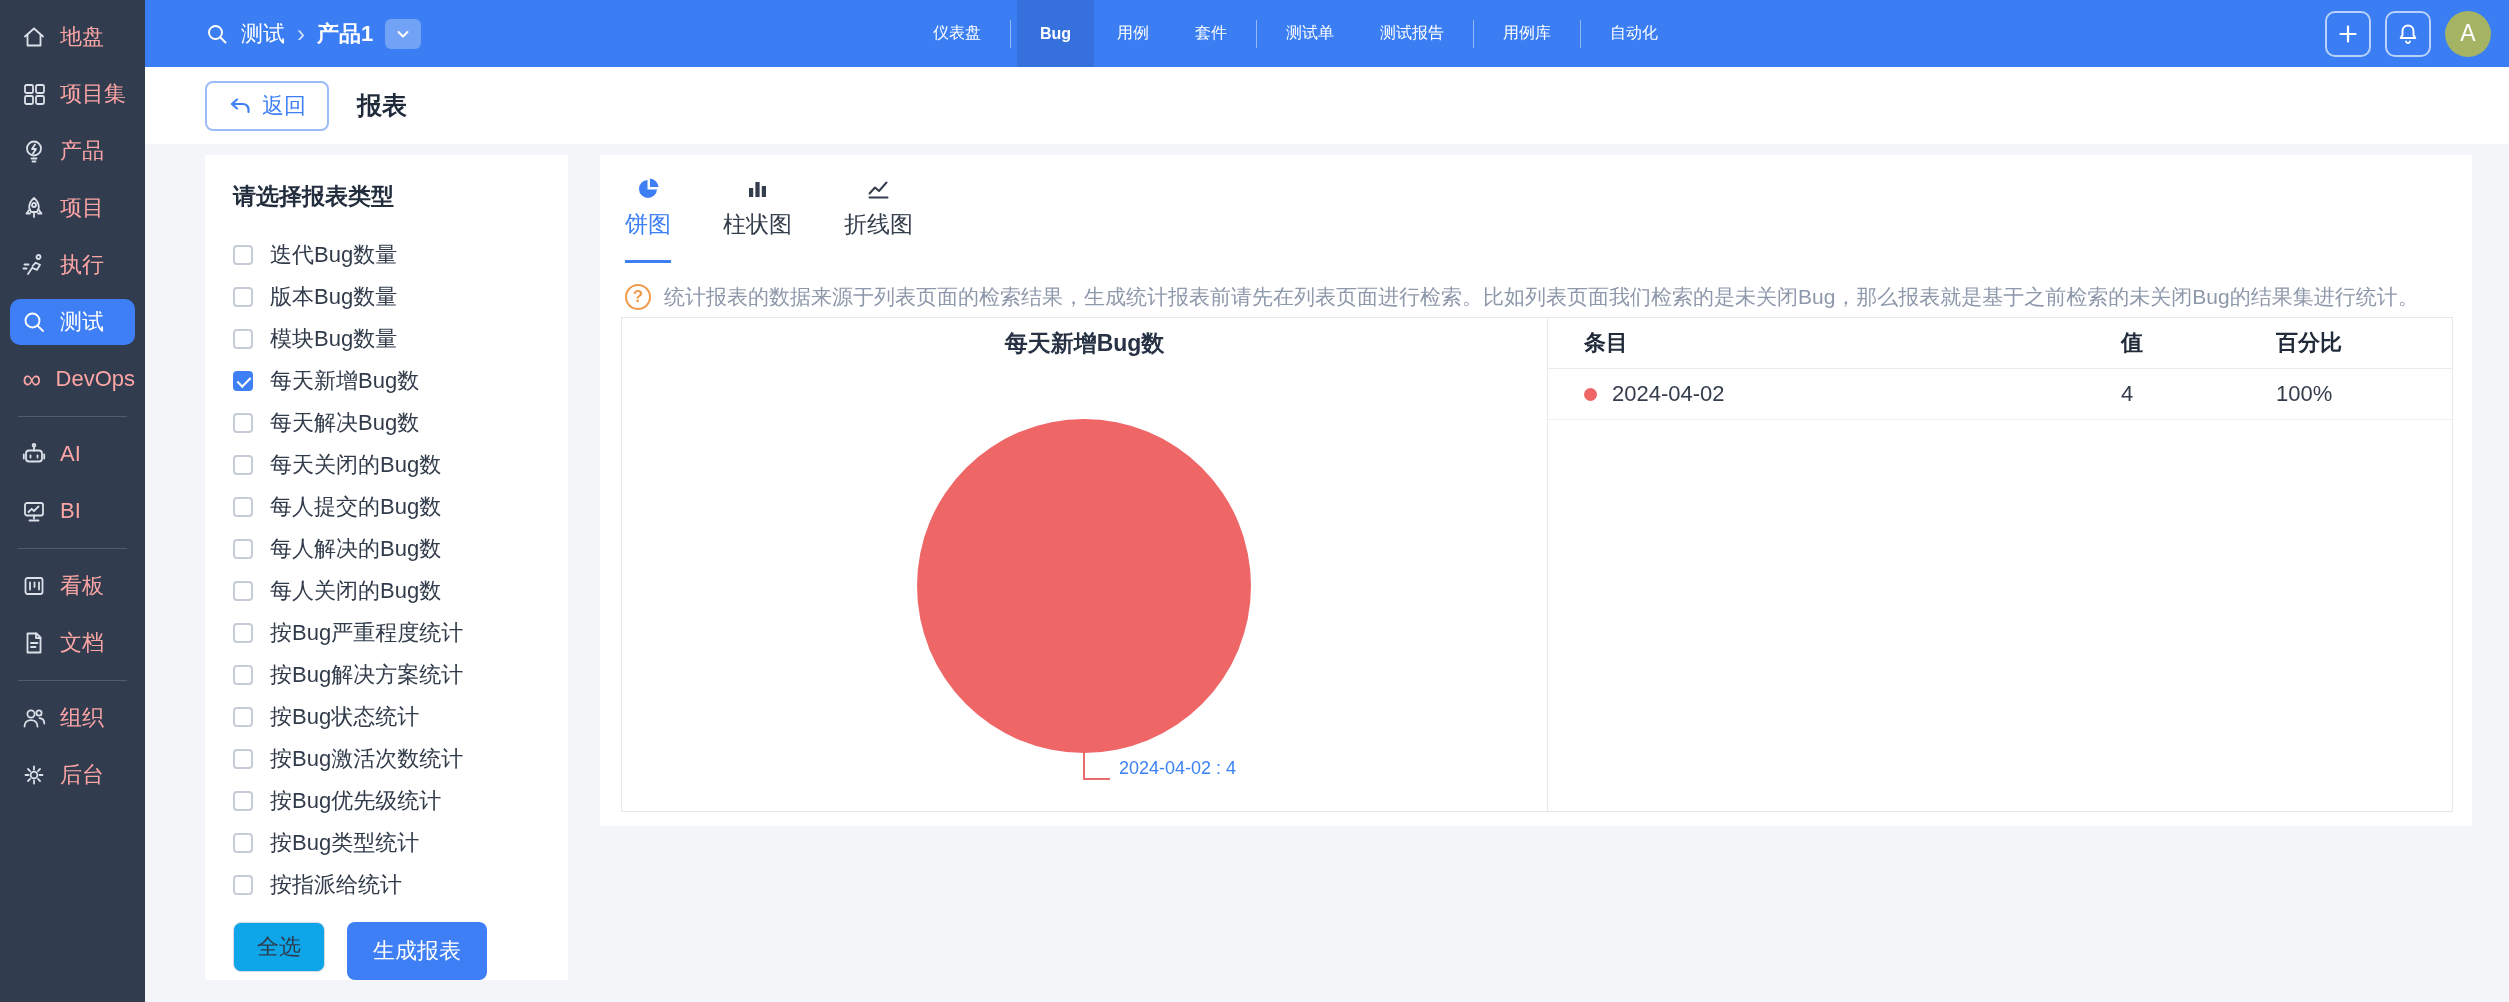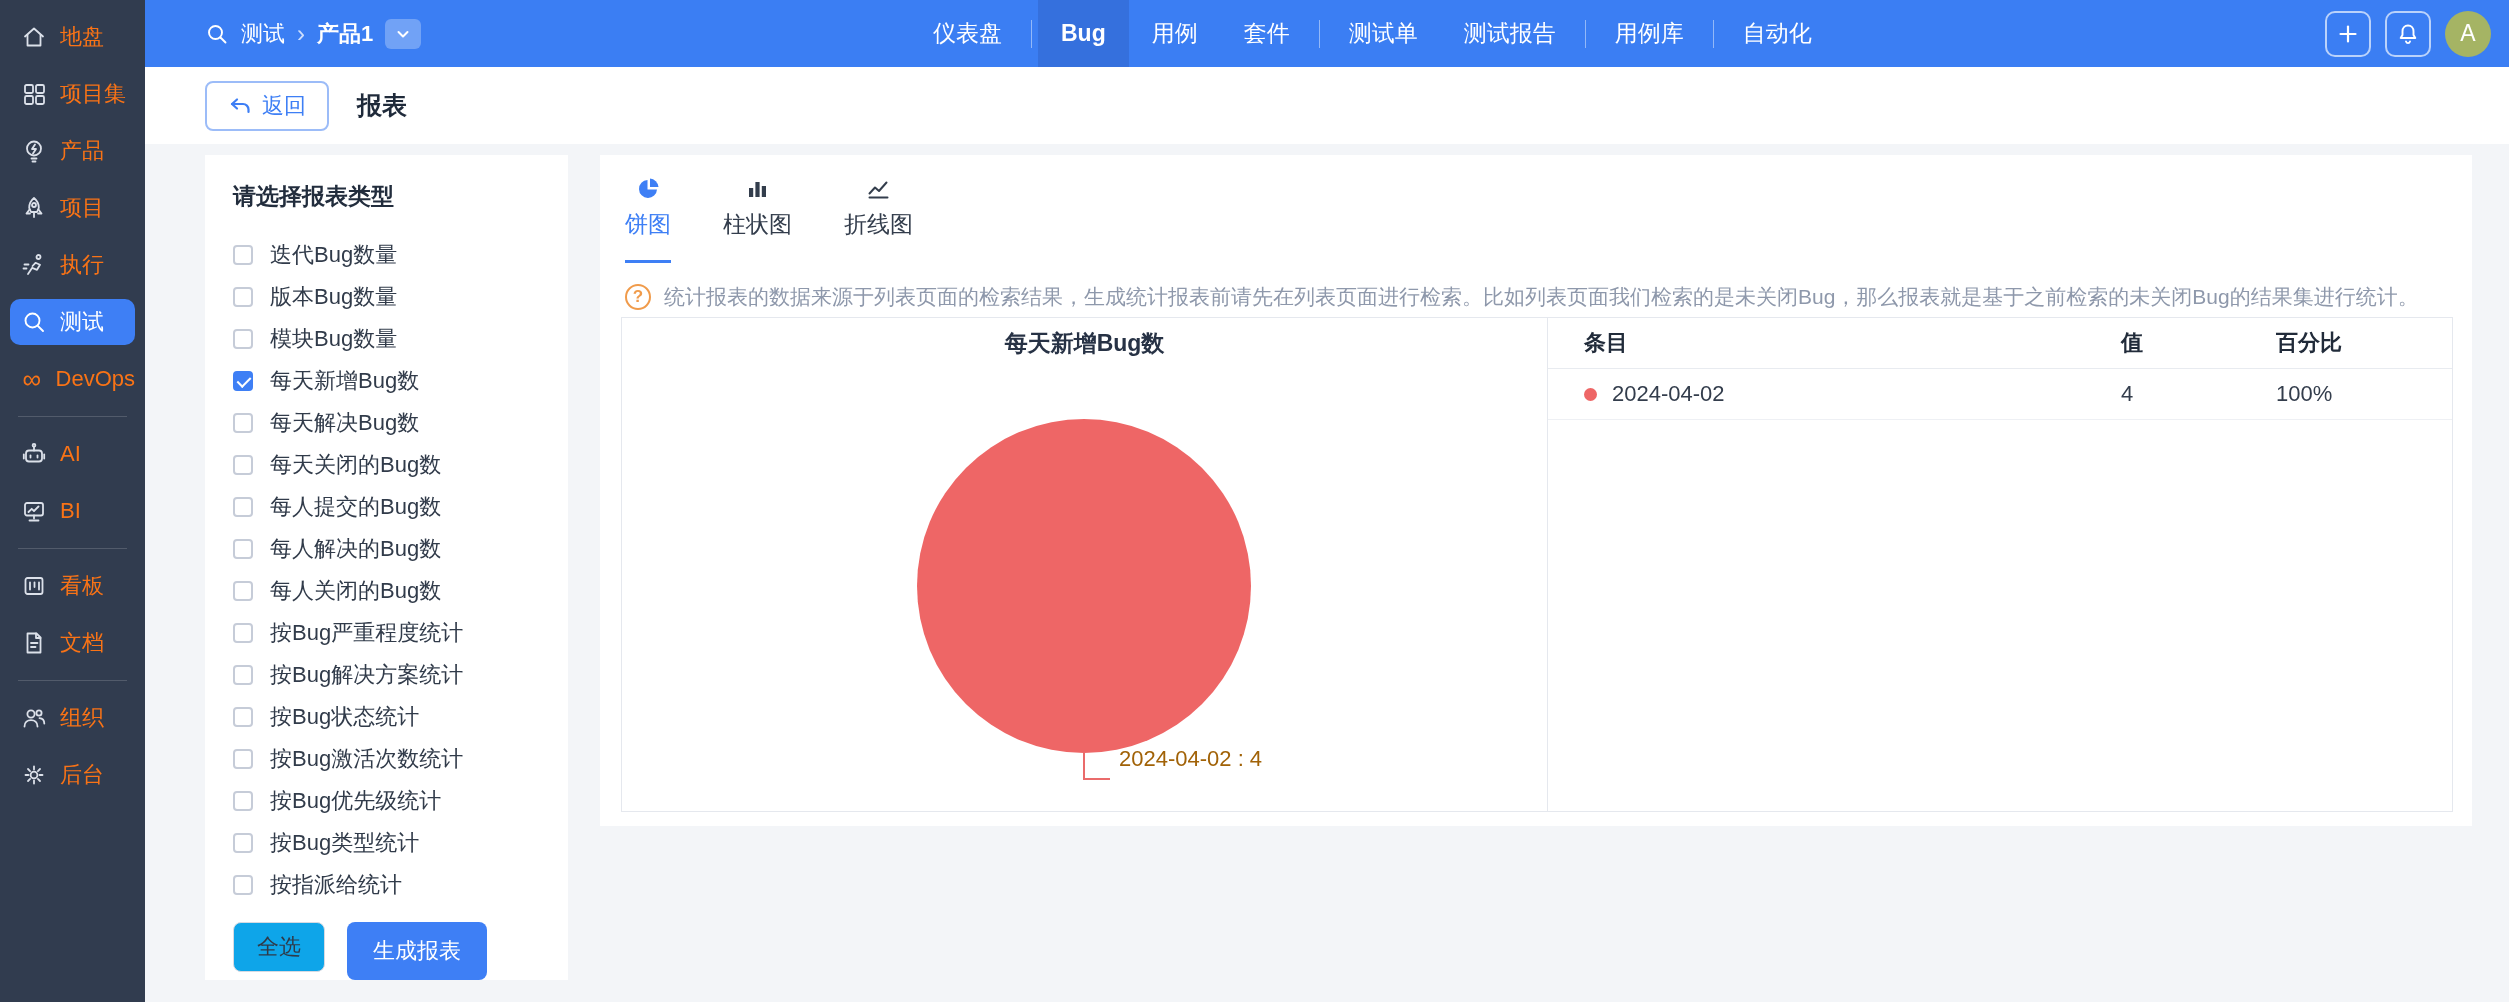--- a/index.html
+++ b/index.html
@@ -3,36 +3,36 @@
 <meta charset="utf-8">
 <style>
   * { margin:0; padding:0; box-sizing:border-box; }
   html,body { width:2509px; height:1002px; }
   body { font-family:"Liberation Sans","DejaVu Sans",sans-serif; background:#f3f5f8; }
   .app { position:relative; width:2509px; height:1002px; overflow:hidden; background:#f3f5f8; }
 
   
   .sidebar { position:absolute; left:0; top:0; width:145px; height:1002px; background:#313c4f; padding-top:14px; z-index:5; }
   .side-item { display:flex; align-items:center; gap:13px; height:46px; margin:11px 10px 0 10px; padding-left:11px;
-               color:#f97316; font-size:22px; border-radius:10px; cursor:pointer; white-space:nowrap; }
+               color:#fca5a5; font-size:22px; border-radius:10px; cursor:pointer; white-space:nowrap; }
   .side-item:first-child { margin-top:0; }
   .side-item.active { background:#3e7ff5; color:#ffffff; }
   .side-item svg { flex:0 0 auto; }
   .side-item .glyph { font-size:26px; line-height:26px; width:26px; text-align:center; }
   .side-divider { height:1px; background:rgba(255,255,255,0.16); margin:14px 18px; }
 
   
   .navbar { position:absolute; left:145px; top:0; right:0; height:67px; background:#3b7ef3; color:#fff; z-index:4; }
   .crumb { position:absolute; left:60px; top:0; height:67px; display:flex; align-items:center; gap:12px; font-size:22px; }
   .crumb .sep-arrow { color:rgba(255,255,255,0.75); font-size:24px; }
   .crumb .proj { font-weight:bold; }
   .crumb-dd { width:36px; height:30px; background:rgba(255,255,255,0.28); border-radius:6px;
               display:flex; align-items:center; justify-content:center; cursor:pointer; }
   .nav-tabs { position:absolute; left:765px; top:0; height:67px; display:flex; align-items:center; }
-  .nav-tab { height:67px; display:flex; align-items:center; padding:0 23px; font-size:23px; cursor:pointer; white-space:nowrap; }
+  .nav-tab { height:67px; display:flex; align-items:center; padding:0 23px; font-size:16px; cursor:pointer; white-space:nowrap; }
   .nav-tab.active { background:#3570dd; font-weight:bold; }
   .nav-sep { width:1px; height:28px; background:rgba(255,255,255,0.45); margin:0 6px; }
   .nav-actions { position:absolute; right:18px; top:0; height:67px; display:flex; align-items:center; gap:14px; }
   .icon-btn { width:46px; height:46px; border:2px solid rgba(255,255,255,0.65); border-radius:10px;
               display:flex; align-items:center; justify-content:center; cursor:pointer; }
   .avatar { width:46px; height:46px; border-radius:50%; background:#a5b464; color:#fff; font-size:23px;
             display:flex; align-items:center; justify-content:center; cursor:pointer; }
 
   
   .page-header { position:absolute; left:145px; top:67px; right:0; height:77px; background:#ffffff;
@@ -64,21 +64,21 @@
   .notice { display:flex; align-items:center; gap:13px; margin:20px 0 0 25px; font-size:21px; color:#8e98ab; }
   .q-icon { width:26px; height:26px; border:2px solid #f09b4b; border-radius:50%; color:#f09b4b; font-size:17px;
             font-weight:bold; display:flex; align-items:center; justify-content:center; flex:0 0 auto; }
 
   .chart-box { position:absolute; left:21px; top:162px; right:19px; bottom:14px; border:1px solid #e5e8ee; }
   .chart-pane { position:absolute; left:0; top:0; width:926px; height:100%; border-right:1px solid #e5e8ee; }
   .chart-title { position:absolute; left:0; top:10px; width:100%; text-align:center; font-size:23px; font-weight:bold; color:#273245; }
   .pie { position:absolute; left:295px; top:101px; width:334px; height:334px; border-radius:50%; background:#ee6666; }
   .leader-v { position:absolute; left:461px; top:434px; width:2px; height:28px; background:#ea6b6b; }
   .leader-h { position:absolute; left:461px; top:460px; width:27px; height:2px; background:#ea6b6b; }
-  .callout { position:absolute; left:497px; top:428px; font-size:22px; color:#a16207; white-space:nowrap; }
+  .callout { position:absolute; left:497px; top:440px; font-size:18px; color:#3b82f6; white-space:nowrap; }
 
   .table-pane { position:absolute; left:926px; top:0; right:0; bottom:0; }
   .t-head, .t-row { display:grid; grid-template-columns:1fr 155px 140px; align-items:center; padding:0 36px; height:51px; }
   .t-head { font-size:22px; font-weight:bold; color:#212b3a; border-bottom:1px solid #e8ebf0; }
   .t-row { font-size:22px; color:#333d4c; border-bottom:1px solid #eef0f4; }
   .t-item { display:flex; align-items:center; }
   .dot { width:13px; height:13px; border-radius:50%; background:#ee6666; margin-right:15px; flex:0 0 auto; }
 </style>
 </head>
 <body>

